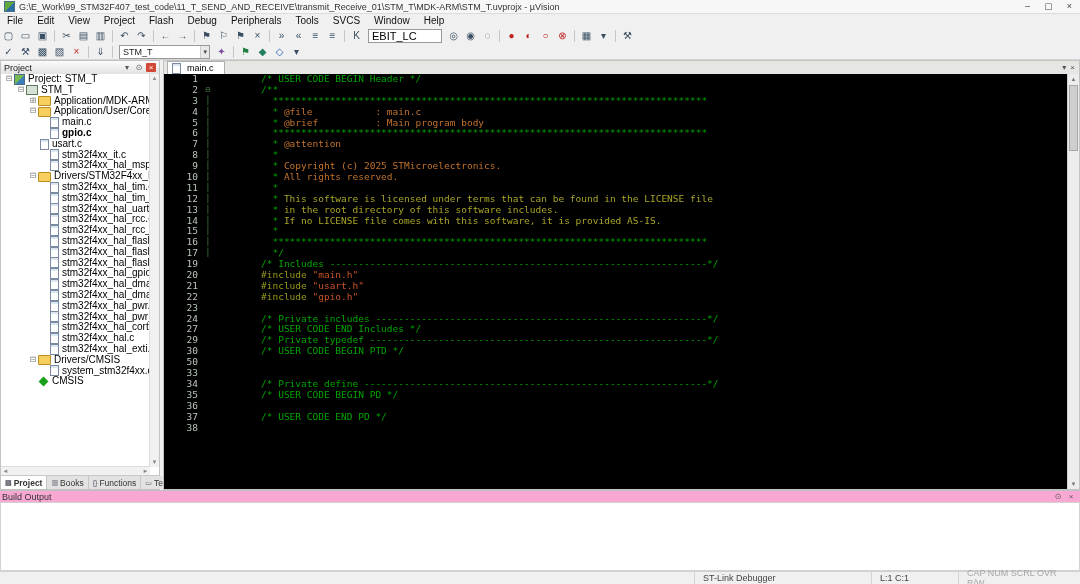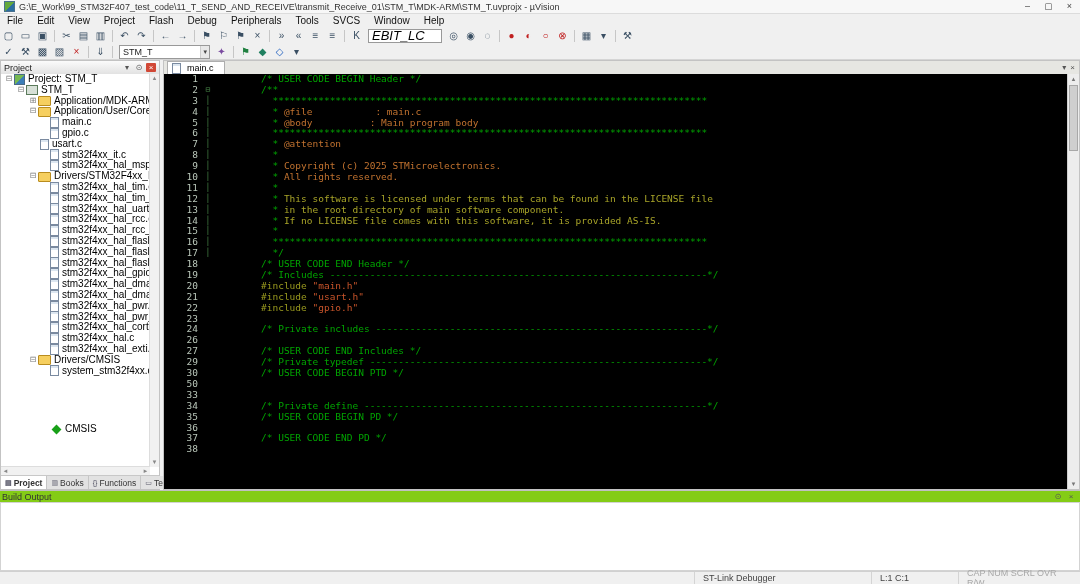--- a/index.html
+++ b/index.html
@@ -15,22 +15,22 @@
   
   .menubar{position:absolute;left:0;top:14px;width:1080px;height:13px;background:#f0f0f0;
            display:flex;align-items:center;font-size:10px;color:#111;}
   .menu-item{padding:0 7px;height:13px;line-height:13px;}
   
   .tb{position:absolute;left:0;width:1080px;background:#f0f0f0;display:flex;align-items:center;}
   .tb1{top:27px;height:17px;}
   .tb2{top:44px;height:15px;border-bottom:1px solid #d5d5d5;}
   .tb-btn{width:17px;height:14px;line-height:14px;text-align:center;font-size:10px;color:#3a4f63;flex:none;}
   .tb-sep{width:1px;height:12px;background:#c6c6c6;margin:0 3px;flex:none;}
-  .tb-input{width:66px;height:12px;font-size:13px;border:1px solid #999;padding:0 3px;margin:4px 3px;
-            font-family:"Liberation Sans",sans-serif;flex:none;font-style:italic;}
+  .tb-input{width:66px;height:12px;font-size:11px;border:1px solid #999;padding:0 3px;margin:4px 3px;
+            font-family:"Liberation Sans",sans-serif;flex:none;}
   .tb-combo{width:86px;height:12px;border:1px solid #999;background:#fff;font-size:9px;
             display:flex;align-items:center;padding:0 0 0 3px;margin:0 3px;flex:none;}
   .tb-combo-text{flex:1;}
   .tb-combo-arrow{font-size:7px;color:#444;border-left:1px solid #ccc;padding:0 2px;background:#e8e8e8;height:100%;
             display:flex;align-items:center;}
   
   .project-panel{position:absolute;left:0;top:60px;width:160px;height:430px;background:#fff;
                  border:1px solid #c3c3c3;box-sizing:border-box;}
   .panel-header{height:13px;background:linear-gradient(#fbfbfb,#e2e2e2);border-bottom:1px solid #c8c8c8;
                 display:flex;align-items:center;font-size:9px;padding:0 3px;color:#222;}
@@ -74,21 +74,21 @@
   .c-comment{color:#00a400;}
   .c-doc{color:#c1722f;}
   .c-doc2{color:#a8a428;}
   .c-dir{color:#99991e;}
   .c-str{color:#c8542a;}
   .vscroll-editor{position:absolute;top:13px;right:0;width:11px;bottom:0;background:#ededed;border-left:1px solid #d0d0d0;}
   .vse-ar{height:10px;line-height:10px;text-align:center;font-size:6px;color:#777;}
   .vse-thumb{position:absolute;top:11px;left:1px;right:1px;height:64px;background:#cfcfcf;border:1px solid #a8a8a8;}
   .vse-down{position:absolute;bottom:0;left:0;right:0;}
   
-  .build-header{position:absolute;left:0;top:490px;width:1080px;height:12px;background:#84cc16;
+  .build-header{position:absolute;left:0;top:490px;width:1080px;height:12px;background:#f9a8d4;
                 border-top:1px solid #c0c0c0;font-size:9px;display:flex;align-items:center;padding-left:2px;
                 box-sizing:border-box;color:#333;}
   .bh-icons{margin-left:auto;display:flex;gap:3px;padding-right:4px;}
   .build-content{position:absolute;left:0;top:502px;width:1080px;height:69px;background:#fff;
                  border:1px solid #d3d3d3;box-sizing:border-box;}
   
   .statusbar{position:absolute;left:0;top:571px;width:1080px;height:13px;background:#f0f0f0;
              border-top:1px solid #d0d0d0;font-size:9px;color:#444;display:flex;align-items:center;box-sizing:border-box;}
   .sb-spacer{flex:1;height:100%;}
   .sb-seg{border-left:1px solid #d4d4d4;padding:0 8px;height:100%;display:flex;align-items:center;}
@@ -211,21 +211,21 @@
       <div class="tree-row" style="padding-left: 27px;">
         <span class="tw-exp">⊟</span>
         <span class="ic ic-folder"></span>
         <span>Application/User/Core</span>
       </div>
       <div class="tree-row" style="padding-left: 39px;">
         <span class="tw-exp"></span>
         <span class="ic ic-file"></span>
         <span>main.c</span>
       </div>
-      <div class="tree-row" style="padding-left: 39px;">
+      <div class="tree-row" style="padding-left: 39px; font-weight: bold;">
         <span class="tw-exp"></span>
         <span class="ic ic-file"></span>
         <span>gpio.c</span>
       </div>
       <div class="tree-row" style="padding-left: 29px;">
         <span class="tw-exp"></span>
         <span class="ic ic-file"></span>
         <span>usart.c</span>
       </div>
       <div class="tree-row" style="padding-left: 39px;">
@@ -326,21 +326,21 @@
       <div class="tree-row" style="padding-left: 27px;">
         <span class="tw-exp">⊟</span>
         <span class="ic ic-folder"></span>
         <span>Drivers/CMSIS</span>
       </div>
       <div class="tree-row" style="padding-left: 39px;">
         <span class="tw-exp"></span>
         <span class="ic ic-file"></span>
         <span>system_stm32f4xx.c</span>
       </div>
-      <div class="tree-row" style="padding-left: 40px; margin-top: 48px;">
+      <div class="tree-row" style="padding-left: 27px;">
         <span class="tw-exp"></span>
         <span class="ic ic-cmsis"></span>
         <span>CMSIS</span>
       </div>
     </div>
   <div class="vscroll-left">
     <span class="scr-ar" style="top:0;">▲</span>
     <span class="scr-ar" style="bottom:0;">▼</span>
   </div>
   <div class="hscroll-left">
@@ -376,41 +376,39 @@
     <span class="tabbar-ctrl">
       <span>▾</span>
       <span>×</span>
     </span>
   </div>
   <div class="code-area">
       <div class="cl"><span class="ln">1</span><span class="fold"></span><span class="ct"><span class="c-comment">/* USER CODE BEGIN Header */</span></span></div>
       <div class="cl"><span class="ln">2</span><span class="fold">⊟</span><span class="ct"><span class="c-comment">/**</span></span></div>
       <div class="cl"><span class="ln">3</span><span class="fold">│</span><span class="ct"><span class="c-comment">  ****************************************************************************</span></span></div>
       <div class="cl"><span class="ln">4</span><span class="fold">│</span><span class="ct"><span class="c-comment">  * </span><span class="c-doc">@file           : main.c</span></span></div>
-      <div class="cl"><span class="ln">5</span><span class="fold">│</span><span class="ct"><span class="c-comment">  * </span><span class="c-doc">@body          : Main program body</span></span></div>
+      <div class="cl"><span class="ln">5</span><span class="fold">│</span><span class="ct"><span class="c-comment">  * </span><span class="c-doc">@brief          : Main program body</span></span></div>
       <div class="cl"><span class="ln">6</span><span class="fold">│</span><span class="ct"><span class="c-comment">  ****************************************************************************</span></span></div>
       <div class="cl"><span class="ln">7</span><span class="fold">│</span><span class="ct"><span class="c-comment">  * </span><span class="c-doc">@attention</span></span></div>
       <div class="cl"><span class="ln">8</span><span class="fold">│</span><span class="ct"><span class="c-comment">  *</span></span></div>
       <div class="cl"><span class="ln">9</span><span class="fold">│</span><span class="ct"><span class="c-comment">  * </span><span class="c-doc">Copyright (c) 2025 STMicroelectronics.</span></span></div>
       <div class="cl"><span class="ln">10</span><span class="fold">│</span><span class="ct"><span class="c-comment">  * </span><span class="c-doc">All rights reserved.</span></span></div>
       <div class="cl"><span class="ln">11</span><span class="fold">│</span><span class="ct"><span class="c-comment">  *</span></span></div>
       <div class="cl"><span class="ln">12</span><span class="fold">│</span><span class="ct"><span class="c-comment">  * </span><span class="c-doc2">This software is licensed under terms that can be found in the LICENSE file</span></span></div>
-      <div class="cl"><span class="ln">13</span><span class="fold">│</span><span class="ct"><span class="c-comment">  * </span><span class="c-doc2">in the root directory of main software component.</span></span></div>
+      <div class="cl"><span class="ln">13</span><span class="fold">│</span><span class="ct"><span class="c-comment">  * </span><span class="c-doc2">in the root directory of this software includes.</span></span></div>
       <div class="cl"><span class="ln">14</span><span class="fold">│</span><span class="ct"><span class="c-comment">  * </span><span class="c-doc2">If no LICENSE file comes with this software, it is provided AS-IS.</span></span></div>
       <div class="cl"><span class="ln">15</span><span class="fold">│</span><span class="ct"><span class="c-comment">  *</span></span></div>
       <div class="cl"><span class="ln">16</span><span class="fold">│</span><span class="ct"><span class="c-comment">  ****************************************************************************</span></span></div>
       <div class="cl"><span class="ln">17</span><span class="fold">│</span><span class="ct"><span class="c-comment">  */</span></span></div>
-      <div class="cl"><span class="ln">18</span><span class="fold"></span><span class="ct"><span class="c-comment">/* USER CODE END Header */</span></span></div>
       <div class="cl"><span class="ln">19</span><span class="fold"></span><span class="ct"><span class="c-comment">/* Includes ------------------------------------------------------------------*/</span></span></div>
       <div class="cl"><span class="ln">20</span><span class="fold"></span><span class="ct"><span class="c-dir">#include </span><span class="c-str">"main.h"</span></span></div>
       <div class="cl"><span class="ln">21</span><span class="fold"></span><span class="ct"><span class="c-dir">#include </span><span class="c-str">"usart.h"</span></span></div>
       <div class="cl"><span class="ln">22</span><span class="fold"></span><span class="ct"><span class="c-dir">#include </span><span class="c-str">"gpio.h"</span></span></div>
       <div class="cl"><span class="ln">23</span><span class="fold"></span><span class="ct"></span></div>
       <div class="cl"><span class="ln">24</span><span class="fold"></span><span class="ct"><span class="c-comment">/* Private includes ----------------------------------------------------------*/</span></span></div>
-      <div class="cl"><span class="ln">26</span><span class="fold"></span><span class="ct"></span></div>
       <div class="cl"><span class="ln">27</span><span class="fold"></span><span class="ct"><span class="c-comment">/* USER CODE END Includes */</span></span></div>
       <div class="cl"><span class="ln">29</span><span class="fold"></span><span class="ct"><span class="c-comment">/* Private typedef -----------------------------------------------------------*/</span></span></div>
       <div class="cl"><span class="ln">30</span><span class="fold"></span><span class="ct"><span class="c-comment">/* USER CODE BEGIN PTD */</span></span></div>
       <div class="cl"><span class="ln">50</span><span class="fold"></span><span class="ct"></span></div>
       <div class="cl"><span class="ln">33</span><span class="fold"></span><span class="ct"></span></div>
       <div class="cl"><span class="ln">34</span><span class="fold"></span><span class="ct"><span class="c-comment">/* Private define ------------------------------------------------------------*/</span></span></div>
       <div class="cl"><span class="ln">35</span><span class="fold"></span><span class="ct"><span class="c-comment">/* USER CODE BEGIN PD */</span></span></div>
       <div class="cl"><span class="ln">36</span><span class="fold"></span><span class="ct"></span></div>
       <div class="cl"><span class="ln">37</span><span class="fold"></span><span class="ct"><span class="c-comment">/* USER CODE END PD */</span></span></div>
       <div class="cl"><span class="ln">38</span><span class="fold"></span><span class="ct"></span></div>

